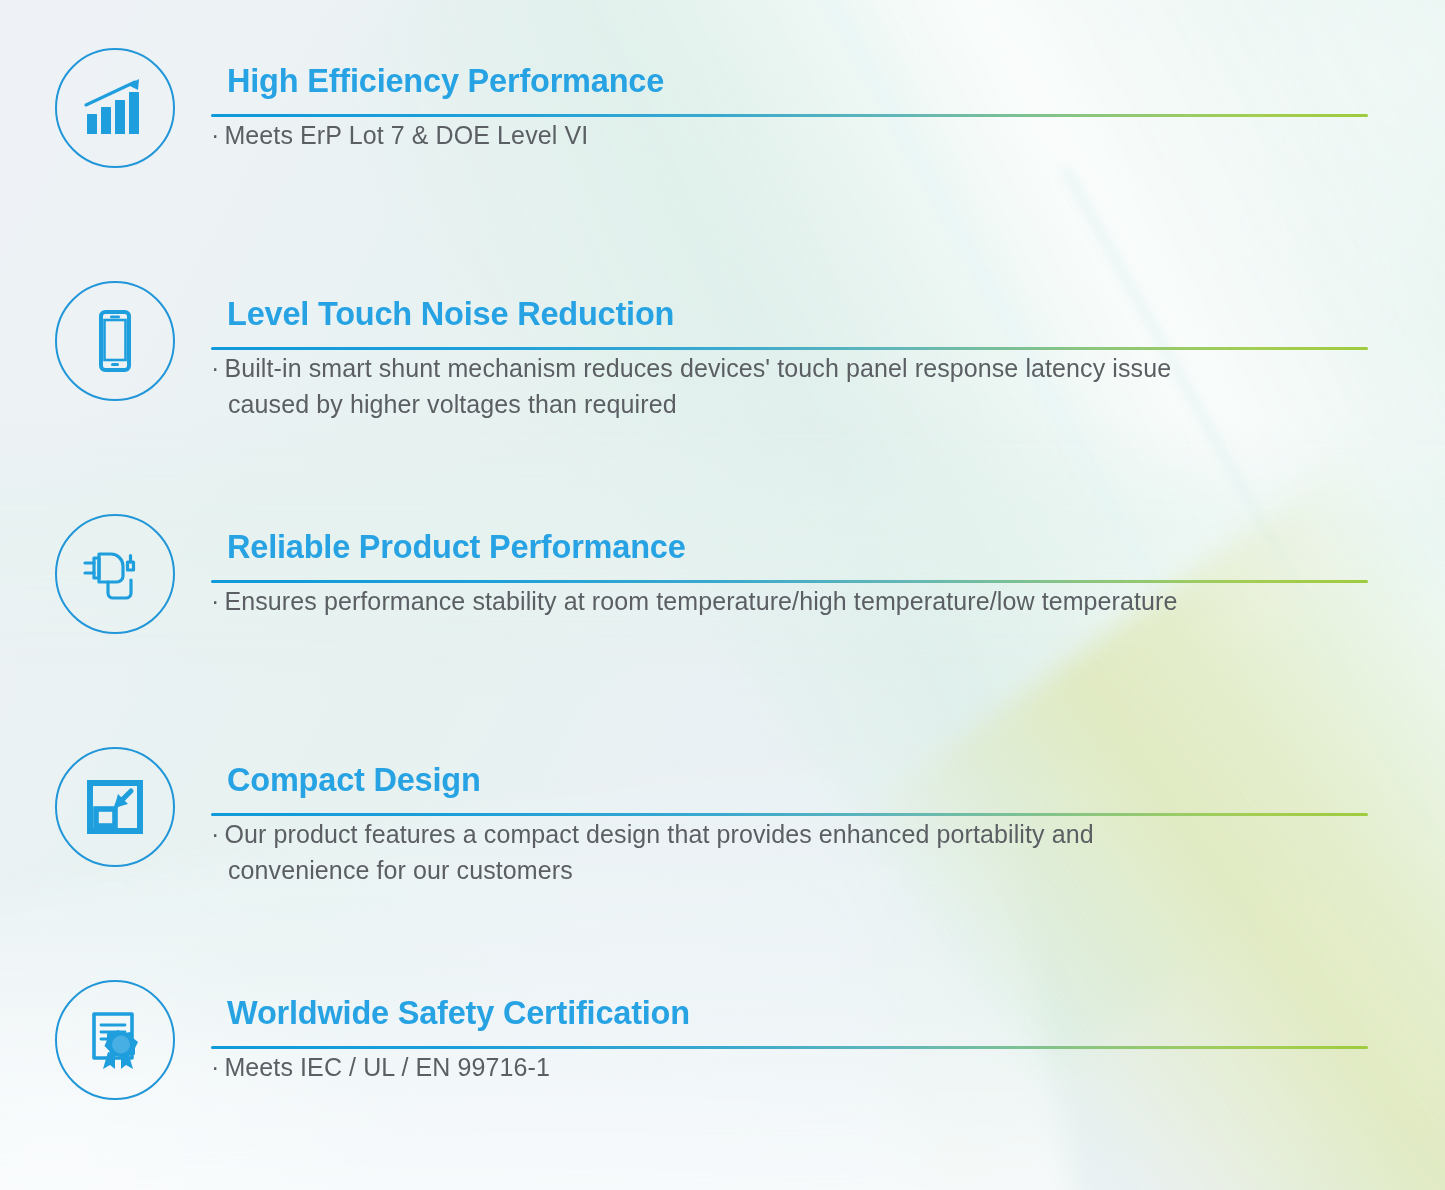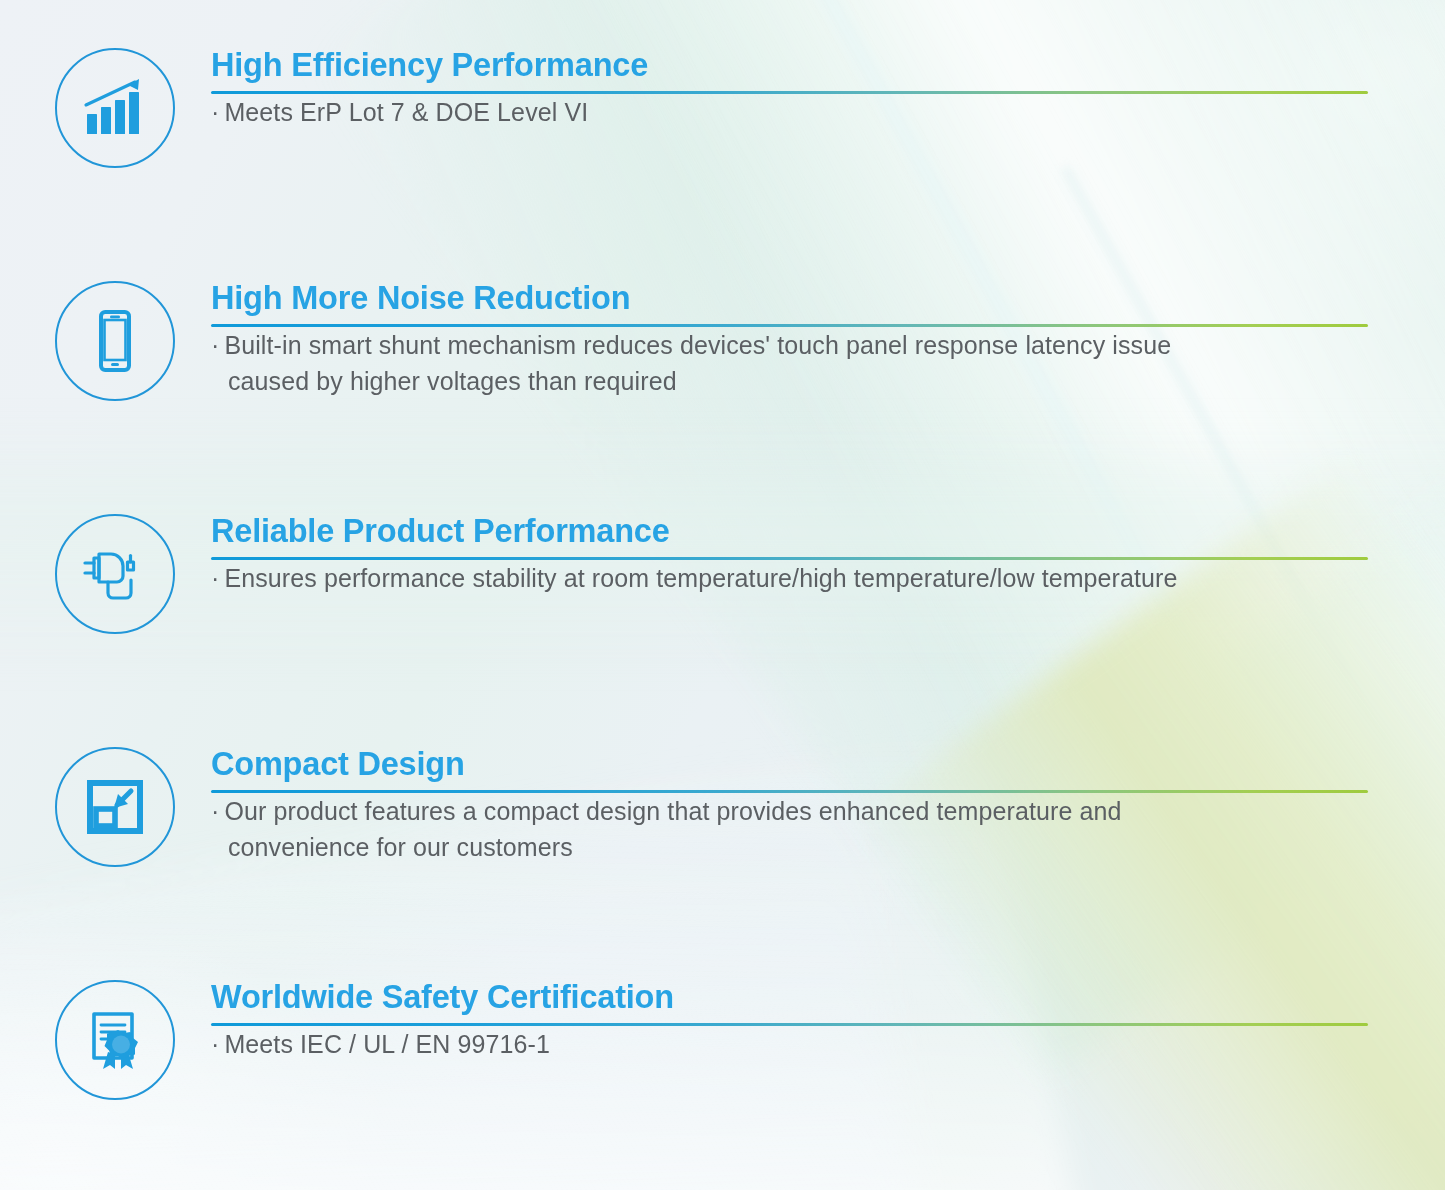--- a/index.html
+++ b/index.html
@@ -152,21 +152,21 @@
     top: 0;
     width: 1180px;
   }
   .f-title {
     font-size: 32.5px;
     font-weight: bold;
     color: #27a3e4;
     letter-spacing: -0.2px;
     line-height: 1.05;
     white-space: nowrap;
-    margin: 0;
+    margin: 16px;
   }
   .f-divider {
     margin-top: 9px;
     width: 1157px;
     height: 3px;
     background: linear-gradient(90deg,
       #0f9ad9 0%,
       #1c9fda 22%,
       #3aa9cf 44%,
       #63b7b6 60%,
@@ -244,21 +244,21 @@
       <div class="icon-wrap">
         <div class="icon-circle"></div>
         <svg class="icon-glyph" viewBox="0 0 68 68">
           <rect x="20" y="5" width="28" height="58" rx="4.2" ry="4.2" fill="none" stroke="#1f9ede" stroke-width="4"></rect>
           <rect x="23.5" y="13" width="21" height="40" fill="none" stroke="#1f9ede" stroke-width="2.6"></rect>
           <rect x="29" y="8.6" width="10" height="2.6" rx="1.3" fill="#1f9ede"></rect>
           <rect x="30" y="56" width="8" height="3" rx="1.5" fill="#1f9ede"></rect>
         </svg>
       </div>
       <div class="text-col">
-        <div class="f-title">High More Noise Reduction</div>
+        <div class="f-title">Level Touch Noise Reduction</div>
         <div class="f-divider"></div>
         <div class="f-lines">
           <div class="f-line">
             <span class="bullet">·</span><span>Built-in smart shunt mechanism reduces devices' touch panel response latency issue</span>
             <span class="cont">caused by higher voltages than required</span>
           </div>
         </div>
       </div>
     </div>
 
@@ -306,21 +306,21 @@
             <line x1="50" y1="18" x2="36" y2="32"></line>
           </g>
           <polygon points="33,35 47,31 37,21" fill="#1f9ede"></polygon>
         </svg>
       </div>
       <div class="text-col">
         <div class="f-title">Compact Design</div>
         <div class="f-divider"></div>
         <div class="f-lines">
           <div class="f-line">
-            <span class="bullet">·</span><span>Our product features a compact design that provides enhanced temperature and</span>
+            <span class="bullet">·</span><span>Our product features a compact design that provides enhanced portability and</span>
             <span class="cont">convenience for our customers</span>
           </div>
         </div>
       </div>
     </div>
 
     <div class="feature" style="top:980px;">
       <div class="icon-wrap">
         <div class="icon-circle"></div>
         <svg class="icon-glyph" viewBox="0 0 68 68">

